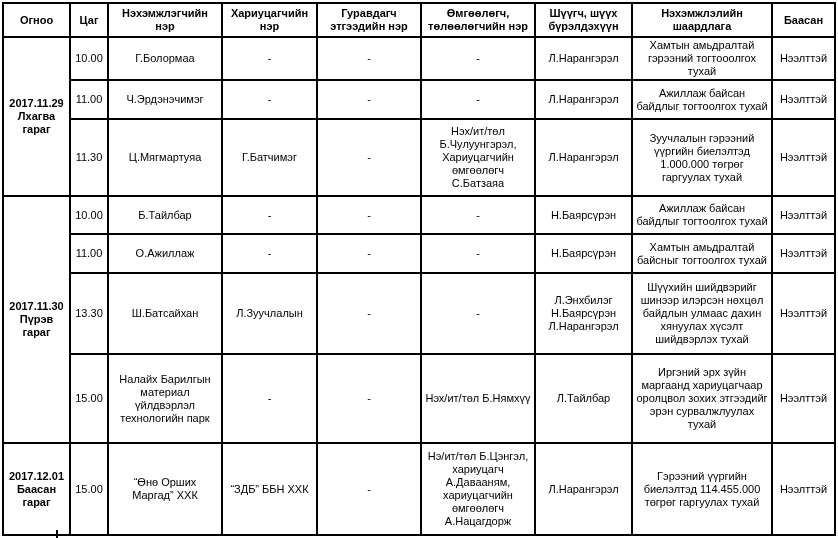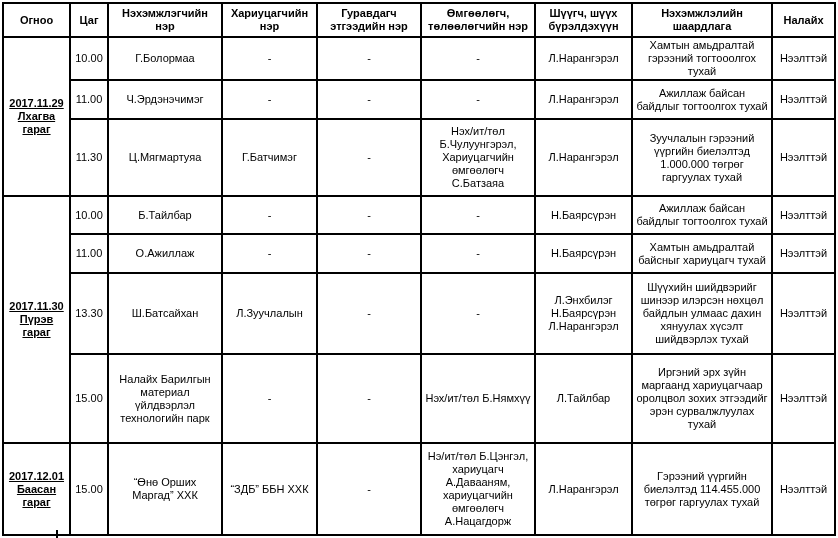--- a/index.html
+++ b/index.html
@@ -32,21 +32,21 @@
     border: 2px solid #000000;
     text-align: center;
     vertical-align: middle;
     padding: 1px 3px;
     word-wrap: break-word;
   }
   table.schedule th {
     font-weight: bold;
     height: 30px;
   }
-  td.date-cell { font-weight: bold; text-decoration: underline; }
+  td.date-cell { font-weight: bold; }
   .c-date  { width: 67px; }
   .c-time  { width: 38px; }
   .c-plain { width: 114px; }
   .c-def   { width: 95px; }
   .c-third { width: 104px; }
   .c-adv   { width: 114px; }
   .c-judge { width: 97px; }
   .c-claim { width: 140px; }
   .c-note  { width: 63px; }
   tr.r1 { height: 39px; }
@@ -85,21 +85,21 @@
     <tbody>
         <tr>
       <th>Огноо</th>
       <th>Цаг</th>
       <th>Нэхэмжлэгчийн нэр</th>
       <th>Хариуцагчийн нэр</th>
       <th>Гуравдагч этгээдийн нэр</th>
       <th>Өмгөөлөгч, төлөөлөгчийн нэр</th>
       <th>Шүүгч, шүүх бүрэлдэхүүн</th>
       <th>Нэхэмжлэлийн шаардлага</th>
-      <th>Налайх</th>
+      <th>Баасан</th>
     </tr>
 
     <tr class="r1">
       <td class="date-cell" rowspan="3">
         <div>2017.11.29</div>
         <div>Лхагва гараг</div>
       </td>
       <td>10.00</td>
       <td>Г.Болормаа</td>
       <td>-</td>
@@ -144,21 +144,21 @@
       <td>Ажиллаж байсан байдлыг тогтоолгох тухай</td>
       <td>Нээлттэй</td>
     </tr>
     <tr class="r5">
       <td>11.00</td>
       <td>О.Ажиллаж</td>
       <td>-</td>
       <td>-</td>
       <td>-</td>
       <td>Н.Баярсүрэн</td>
-      <td>Хамтын амьдралтай байсныг хариуцагч тухай</td>
+      <td>Хамтын амьдралтай байсныг тогтоолгох тухай</td>
       <td>Нээлттэй</td>
     </tr>
     <tr class="r6">
       <td>13.30</td>
       <td>Ш.Батсайхан</td>
       <td>Л.Зуучлалын</td>
       <td>-</td>
       <td>-</td>
       <td>Л.Энхбилэг Н.Баярсүрэн Л.Нарангэрэл</td>
       <td>Шүүхийн шийдвэрийг шинээр илэрсэн нөхцөл байдлын улмаас дахин хянуулах хүсэлт шийдвэрлэх тухай</td>

